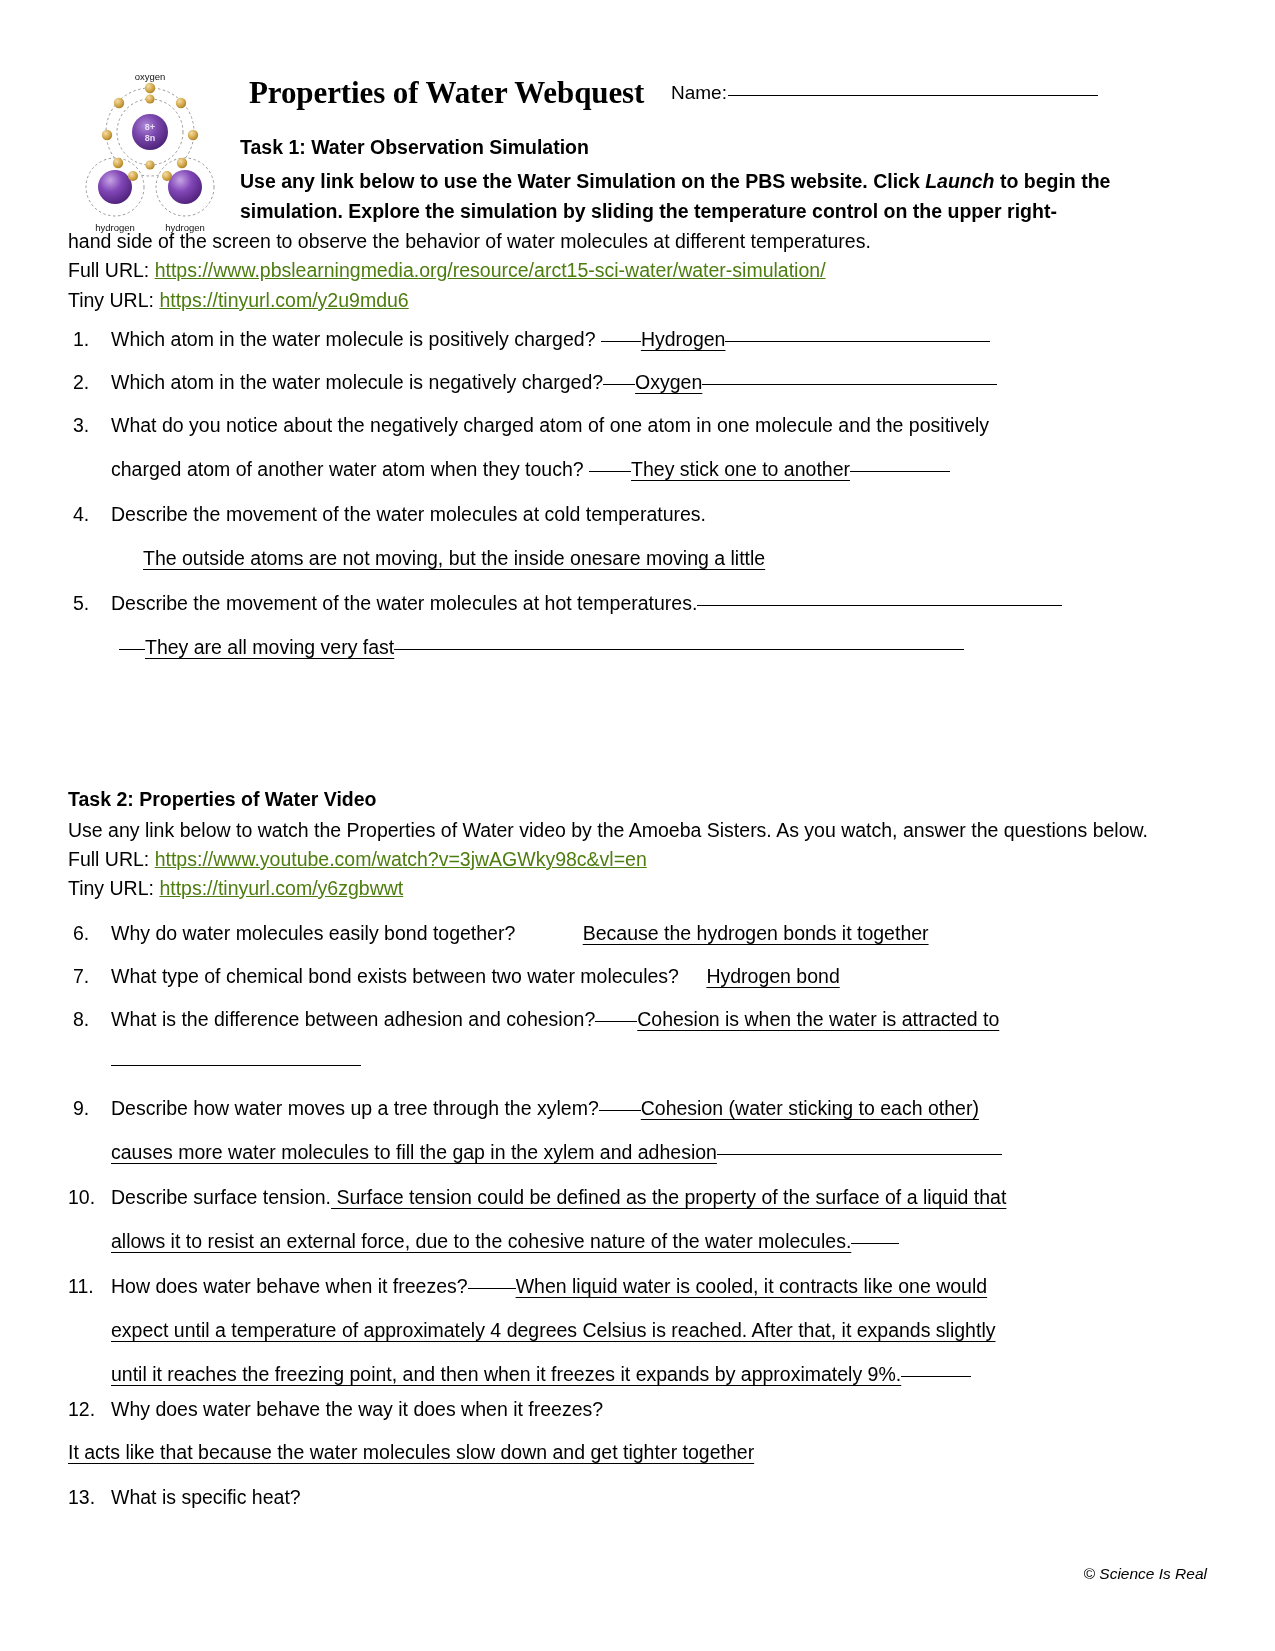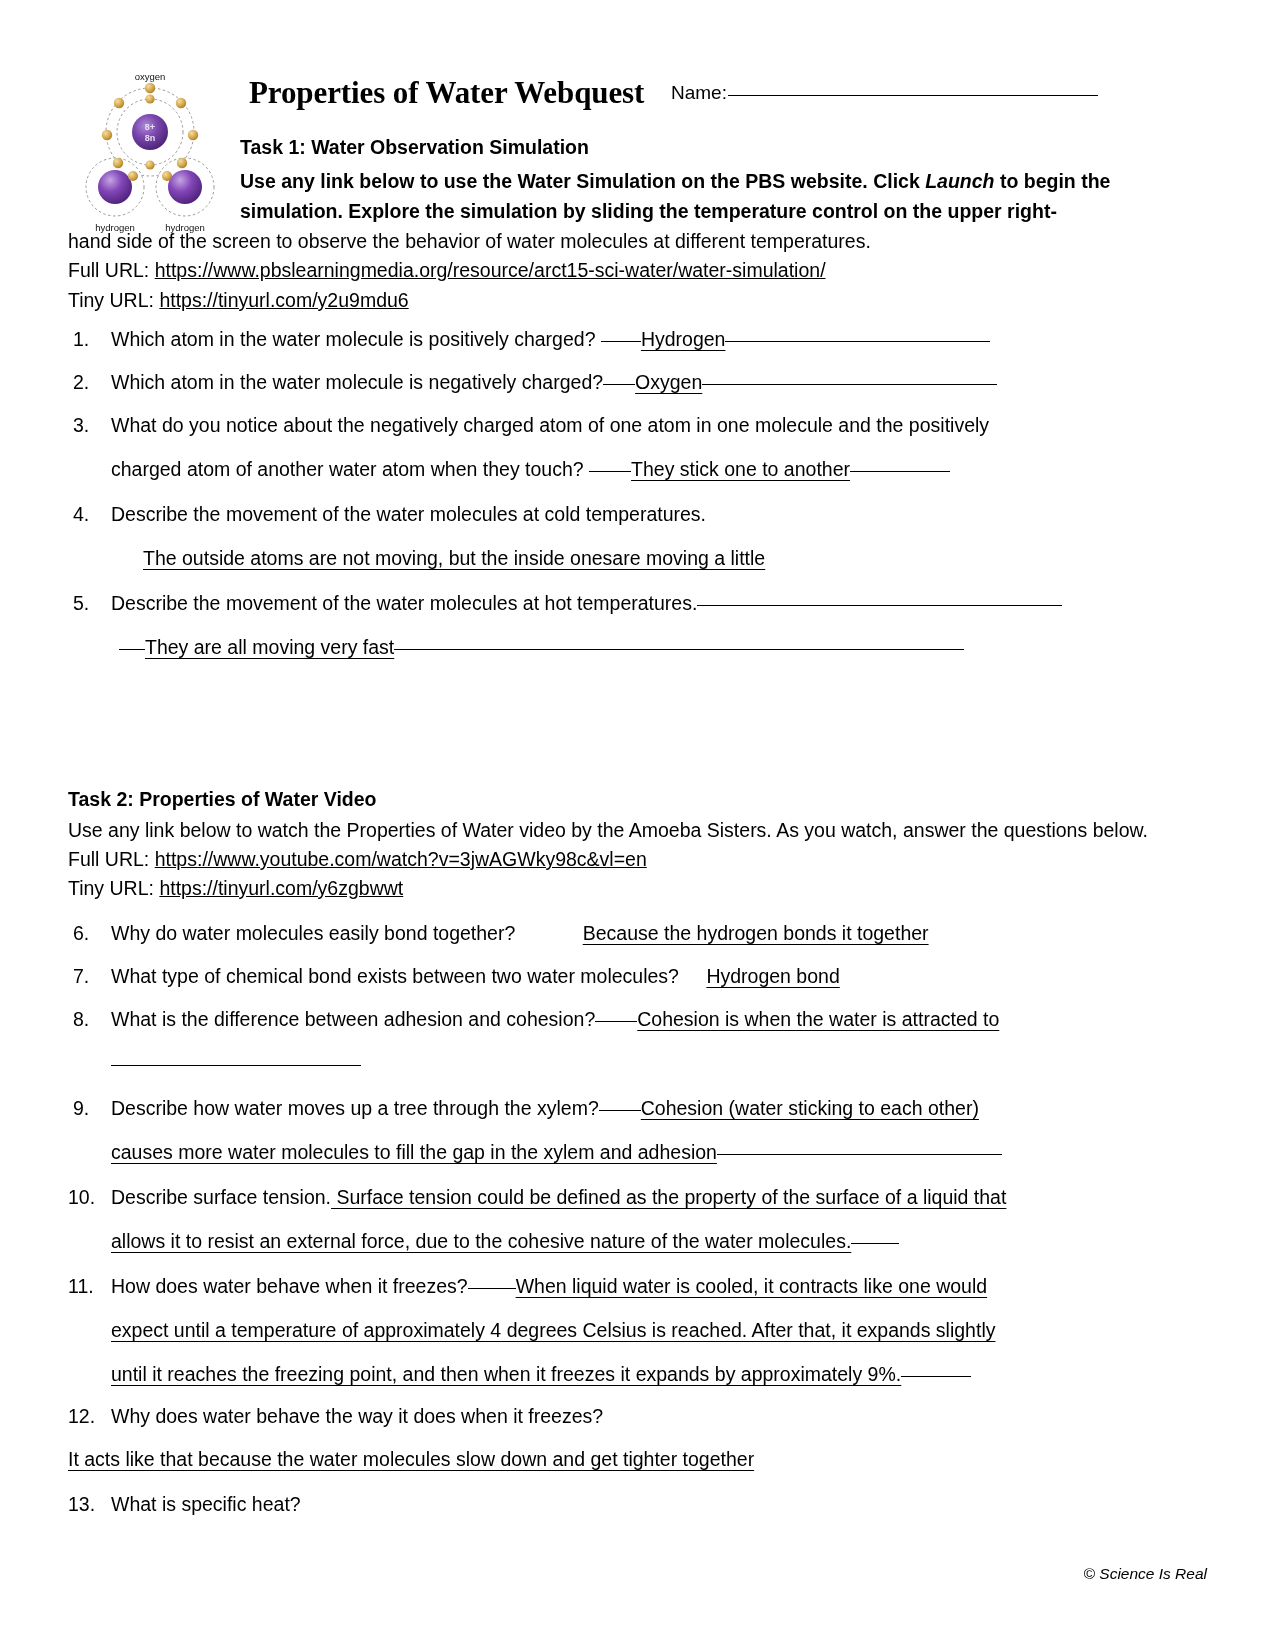--- a/index.html
+++ b/index.html
@@ -94,21 +94,21 @@
   .urls {
     position: absolute;
     left: 0px;
     top: 197px;
     width: 1093px;
     font-size: 19.5px;
     line-height: 30px;
   }
   .url-line { white-space: nowrap; }
   a.link {
-    color: #000000;
+    color: #4d7c0f;
     text-decoration: underline;
   }
   i.ital { font-style: italic; }
 
   
   .qlist {
     position: absolute;
     left: 0;
     top: 268px;
     width: 1093px;
@@ -365,21 +365,21 @@
       <div class="q" style="margin-bottom:18px">
         <span class="qnum wide">10.</span>
         <div class="qbody">
           <span>Describe surface tension.</span><span class="ans"> Surface tension could be defined as the property of the surface of a liquid that</span>
           <div class="ansline2">
             <span class="ans">allows it to resist an external force, due to the cohesive nature of the water molecules.</span><span class="blank" style="width:48px"></span>
           </div>
         </div>
       </div>
 
-      <div class="q" style="margin-bottom:15px">
+      <div class="q" style="margin-bottom:8px">
         <span class="qnum wide">11.</span>
         <div class="qbody">
           <span>How does water behave when it freezes?</span><span class="blank" style="width:48px"></span><span class="ans">When liquid water is cooled, it contracts like one would</span>
           <div class="ansline2">
             <span class="ans">expect until a temperature of approximately 4 degrees Celsius is reached. After that, it expands slightly</span>
           </div>
           <div class="ansline2">
             <span class="ans">until it reaches the freezing point, and then when it freezes it expands by approximately 9%.</span><span class="blank" style="width:70px"></span>
           </div>
         </div>

